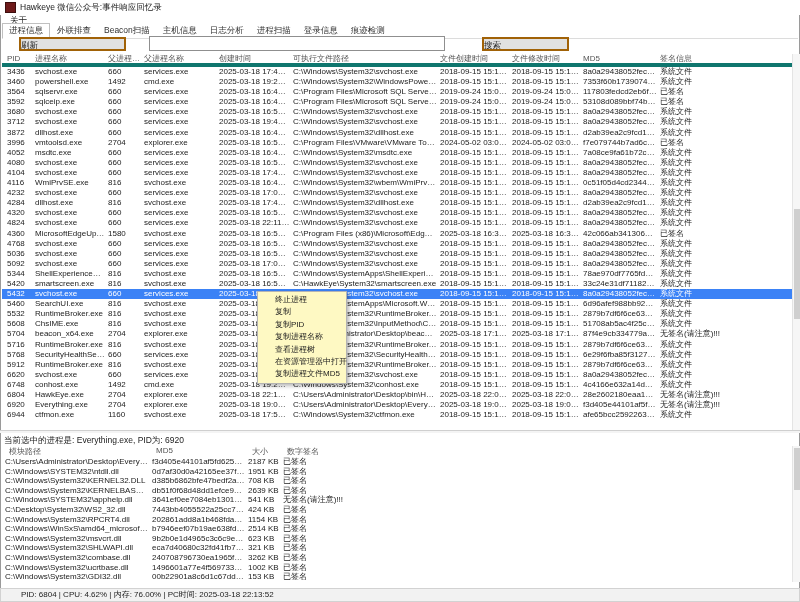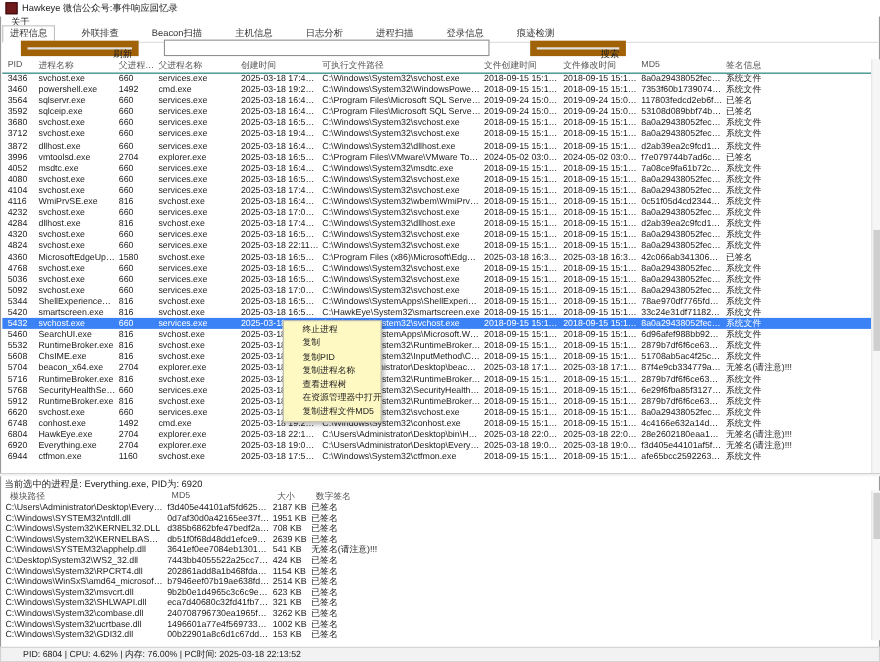--- a/index.html
+++ b/index.html
@@ -12,29 +12,29 @@
   }
   
   .titlebar{position:absolute;left:0;top:0;width:800px;height:15px;display:flex;align-items:center;padding-left:5px;box-sizing:border-box;background:#fff}
   .app-icon{width:9px;height:9px;background:#6e1a1a;border:1px solid #3c0e0e;margin-right:4px;flex:none}
   .win-title{font-size:8.5px;color:#222;white-space:nowrap}
   
   .menubar{position:absolute;left:0;top:15px;width:800px;height:11px;display:flex;align-items:center;padding-left:7px;box-sizing:border-box}
   .menu-top-item{font-size:8.5px;color:#222;padding:0 3px;cursor:default}
   
   .tabstrip{position:absolute;left:2px;top:26px;width:796px;height:13px;display:flex;align-items:flex-end;border-bottom:1px solid #dcdcdc;box-sizing:border-box}
-  .tab{font-size:8.5px;color:#333;padding:1px 6px 1px 6px;margin-right:18px;white-space:nowrap}
+  .tab{font-size:8.5px;color:#333;padding:1px 6px 1px 6px;margin-right:1px;white-space:nowrap}
   .tab.active{background:#fff;border:1px solid #c0c0c0;border-bottom:1px solid #fff;margin-bottom:-1px}
   
-  .btn{position:absolute;background:#e1e1e1;border:6px solid #a16207;box-sizing:border-box;text-align:right;font-size:8.5px;color:#222;line-height:12px}
+  .btn{position:absolute;background:#e1e1e1;border:2px solid #a16207;box-sizing:border-box;text-align:left;font-size:8.5px;color:#222;line-height:12px}
   .btn-refresh{left:19px;top:37px;width:107px;height:14px}
   .btn-search{left:482px;top:37px;width:87px;height:14px}
   .search-input{position:absolute;left:149px;top:36px;width:296px;height:15px;border:1px solid #8f8f8f;box-sizing:border-box;font-size:8.5px;padding:0 2px;font-family:inherit}
   
-  .ptable-header{position:absolute;left:2px;top:54px;width:790px;height:13px;display:flex;border-bottom:1px solid #0f766e;box-sizing:border-box;background:#fff}
+  .ptable-header{position:absolute;left:2px;top:54px;width:790px;height:13px;display:flex;align-items:center;border-bottom:4px solid #0f766e;box-sizing:border-box;background:#fff}
   .ptable-header .cell{color:#555}
   .ptable-rows{position:absolute;left:2px;top:67px;width:790px;height:354px;overflow:hidden}
   .trow{display:flex;height:10.1px;line-height:10.1px;white-space:nowrap}
   .trow.sel{background:#3b82f6;color:#fff}
   .cell{overflow:hidden;text-overflow:ellipsis;white-space:nowrap;box-sizing:border-box;padding-left:3px;flex:none}
   .c0{width:30px;padding-left:5px}.c1{width:73px}.c2{width:36px}.c3{width:75px}.c4{width:74px}
   .c5{width:147px}.c6{width:72px}.c7{width:71px}.c8{width:77px}.c9{width:135px}
   
   .vscroll{position:absolute;width:8px;background:#f6f6f6;border-left:1px solid #e4e4e4;box-sizing:border-box}
   .vscroll-top{left:792px;top:54px;height:376px}

